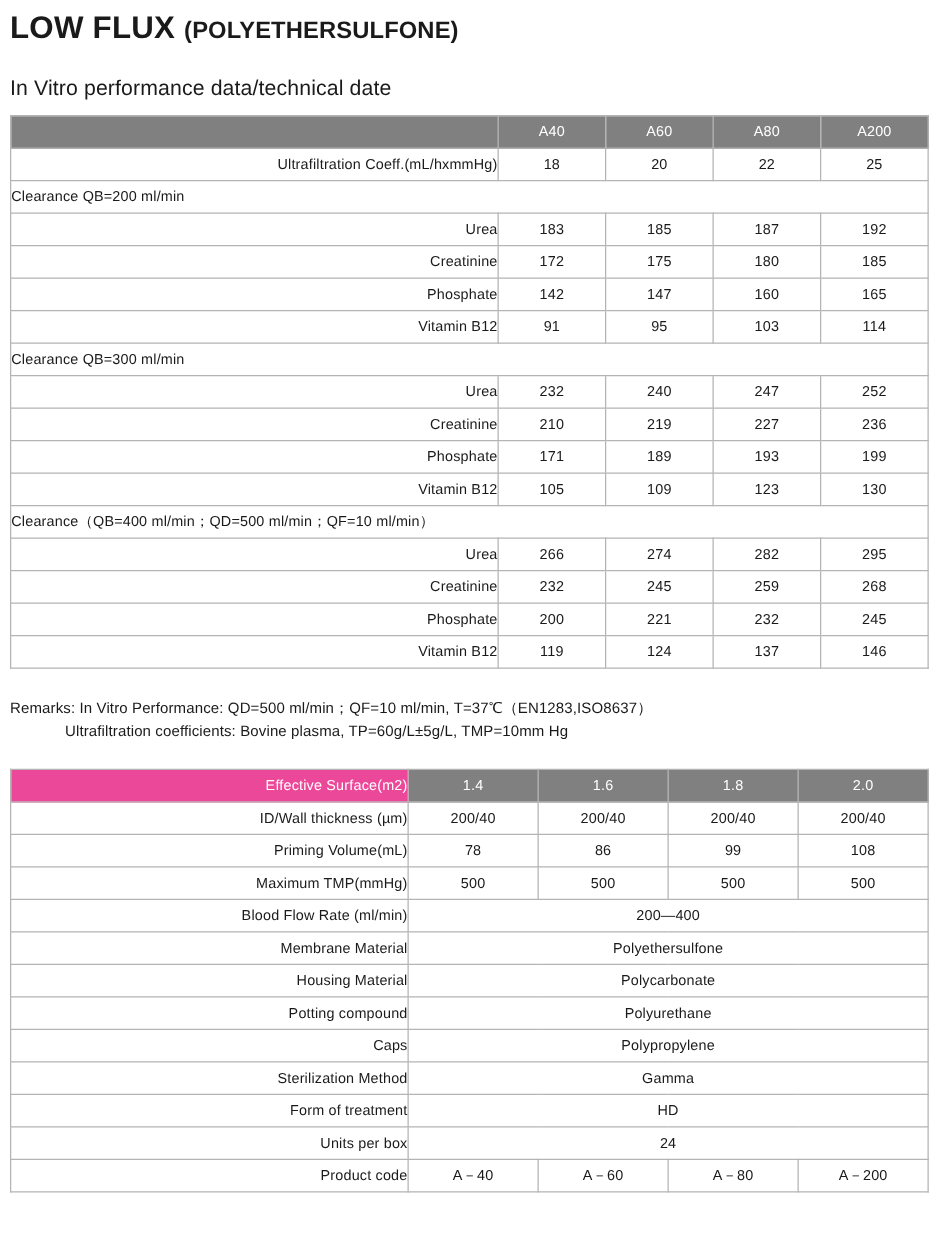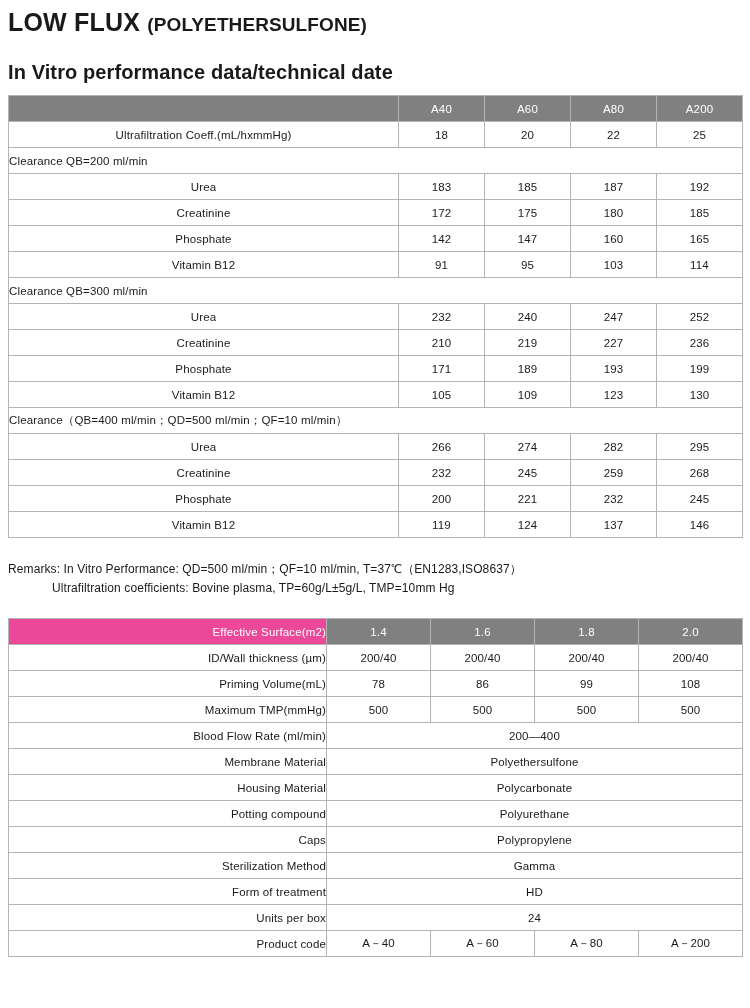--- a/index.html
+++ b/index.html
@@ -36,22 +36,22 @@
   }
   .title-sub {
     font-size: 19px;
     font-weight: bold;
     letter-spacing: 0.1px;
   }
 
   .subtitle {
     margin-top: 24px;
     margin-bottom: 11px;
-    font-size: 20px;
-    font-weight: bold;
+    font-size: 17px;
+    font-weight: normal;
     letter-spacing: 0.1px;
   }
 
   
   table.spec {
     width: 734px;
     border-collapse: collapse;
     table-layout: fixed;
     font-size: 11.5px;
   }
@@ -59,21 +59,21 @@
     border: 1px solid #b4b4b4;
     padding: 0;
     height: 25px;
     font-weight: normal;
     letter-spacing: 0.15px;
   }
   table.spec {
     border: 1px solid #5a5a5a;
   }
   .lbl {
-    text-align: center;
+    text-align: right;
     padding-left: 8px;
   }
   .val {
     text-align: center;
   }
   .hdr {
     background: #808080;
     color: #ffffff;
     text-align: center;
     letter-spacing: 0.6px;

